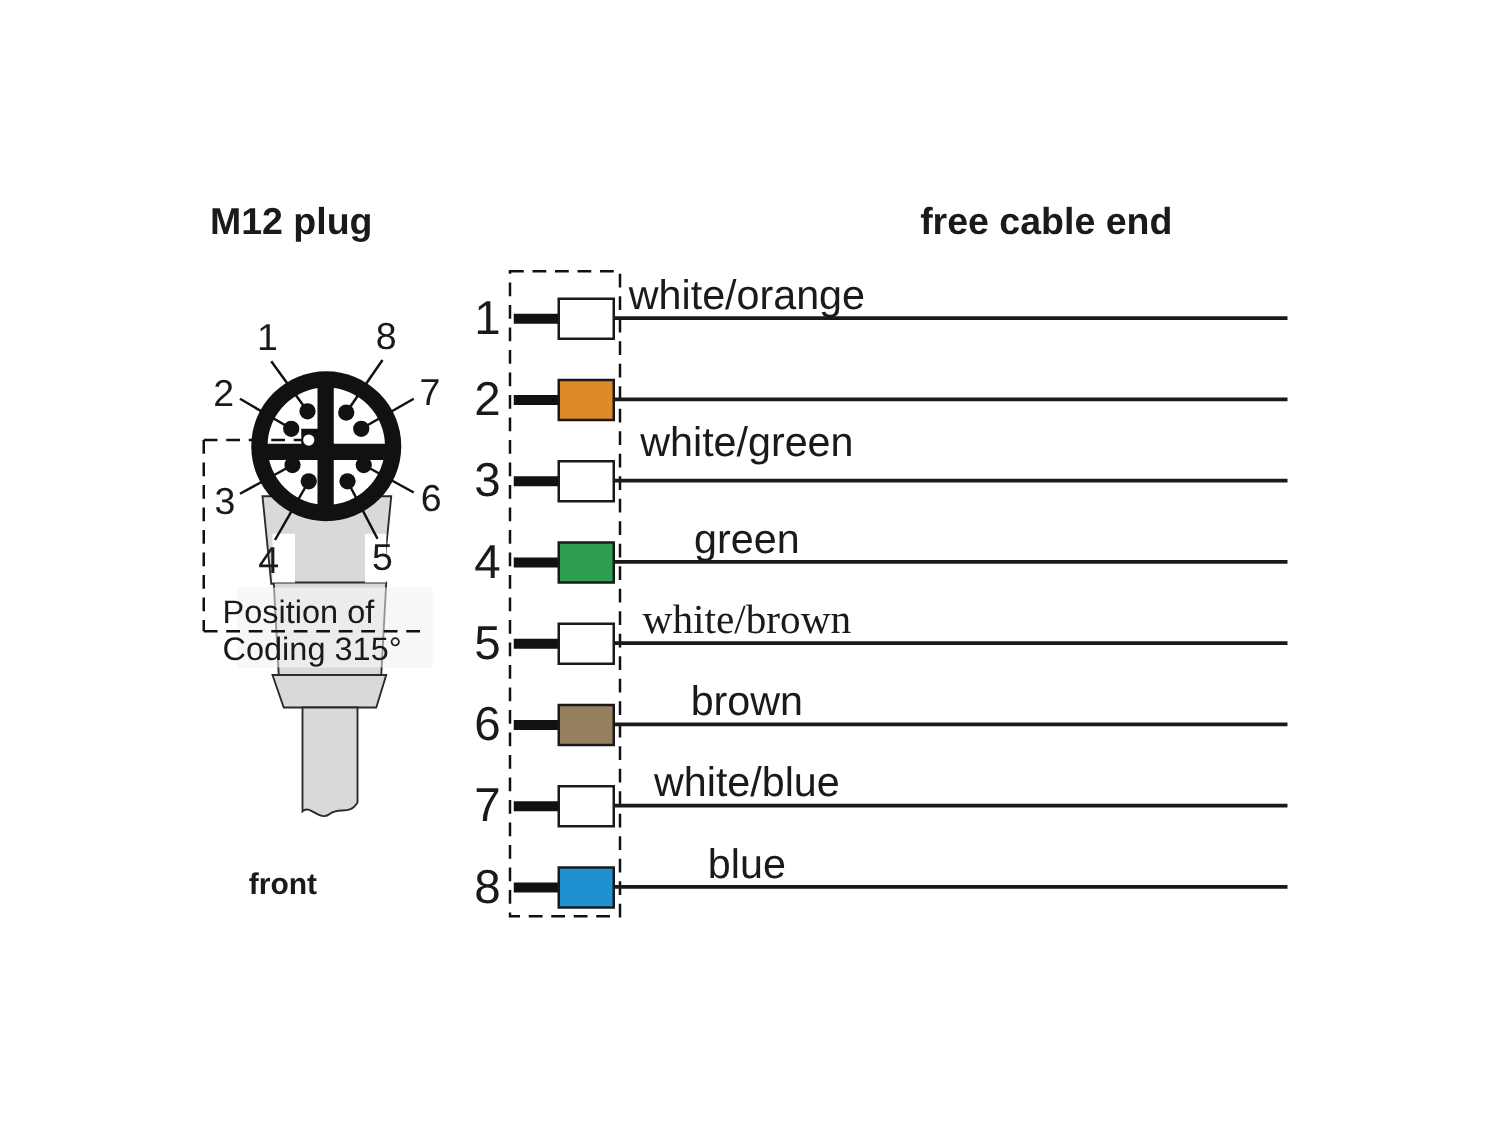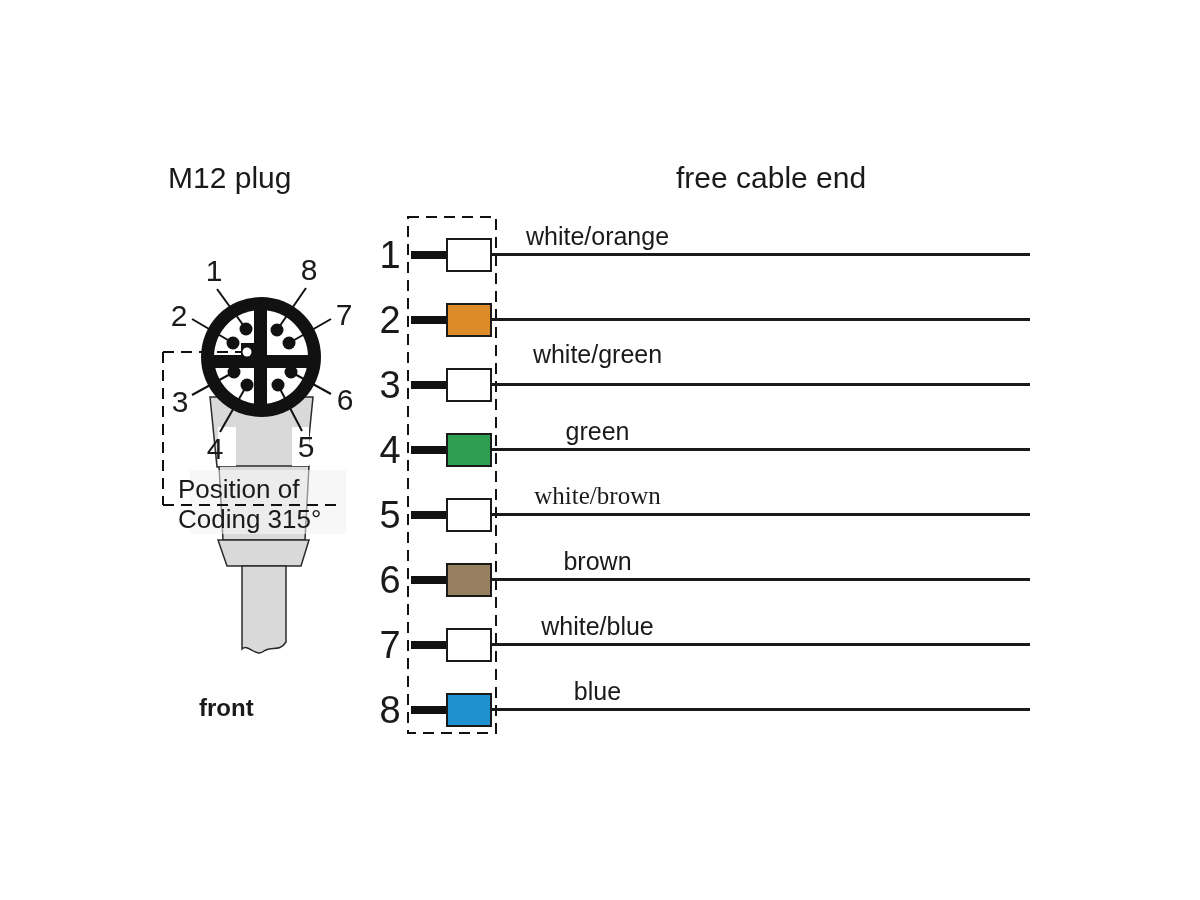--- a/index.html
+++ b/index.html
@@ -1,42 +1,42 @@
 <!DOCTYPE html>
 <html><head>
 <meta charset="utf-8">
 <style>
   html,body{margin:0;padding:0;background:#ffffff;}
   #stage{
     position:relative;width:1200px;height:900px;background:#ffffff;overflow:hidden;
     font-family:"Liberation Sans","DejaVu Sans",sans-serif;color:#1a1a1a;
   }
   .abs{position:absolute;}
-  .title{font-size:30px;line-height:34px;white-space:nowrap;}
+  .title{font-size:30px;line-height:34px;white-space:nowrap;font-weight:bold;}
   #title-left{left:168px;top:161px;}
-  #title-right{left:676px;top:161px;width:388px;text-align:left;}
+  #title-right{left:643px;top:161px;width:388px;text-align:center;}
   .pin-label{
     width:34px;height:34px;line-height:34px;text-align:center;
     font-size:30px;
   }
   #coding-text{
     left:178px;top:474px;width:172px;text-align:left;
     font-size:26px;line-height:30px;white-space:nowrap;
   }
   #front-label{
     left:199px;top:694px;width:120px;text-align:left;
     font-size:24px;font-weight:bold;
   }
   .wire-num{
     left:368px;width:44px;height:44px;line-height:44px;text-align:center;
     font-size:38px;
   }
   .wire-label{
     left:460px;width:275px;height:32px;line-height:32px;text-align:center;
-    font-size:25px;white-space:nowrap;
+    font-size:33px;white-space:nowrap;
   }
   svg{position:absolute;left:0;top:0;}
 </style>
 </head>
 <body>
 
 <div id="stage">
 
   <svg width="1200" height="900" viewBox="0 0 1200 900">
 

